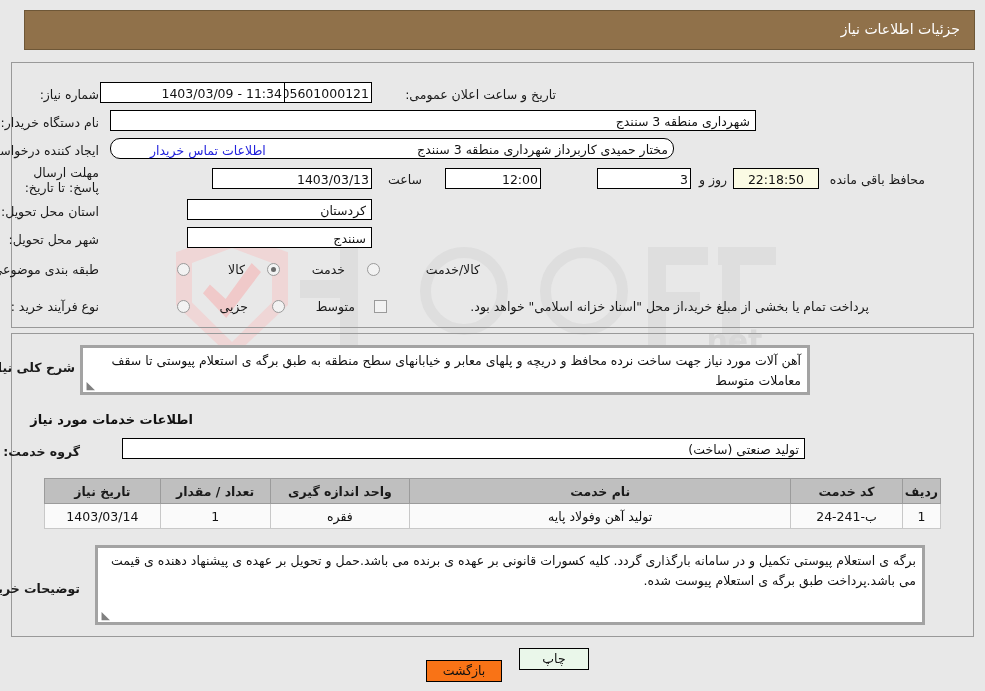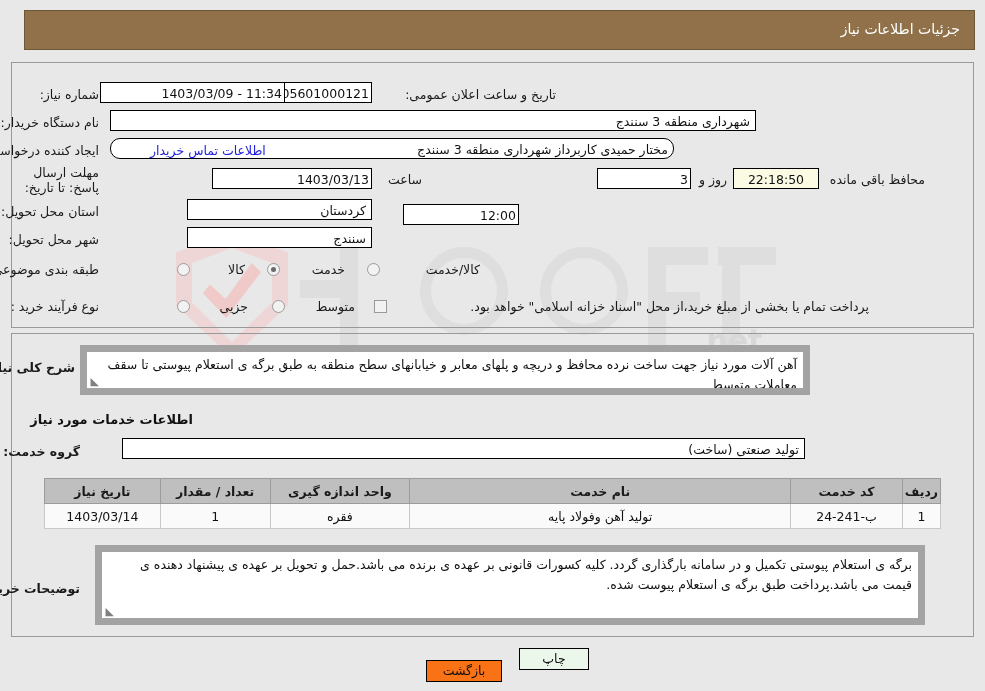--- a/index.html
+++ b/index.html
@@ -161,21 +161,21 @@
   .rlab {
     position: absolute;
     font-size: 12.5px;
     color: #1a1a1a;
     white-space: nowrap;
   }
 
   
   .ta {
     position: absolute;
-    border: 7px solid #a3a3a3;
+    border: 3px solid #a3a3a3;
     background: #ffffff;
     font-size: 12.5px;
     line-height: 20px;
     color: #111;
     padding: 3px 6px;
     text-align: right;
     overflow: hidden;
   }
   .ta .grip {
     position: absolute;
@@ -278,21 +278,21 @@
 
     <div class="lbl" style="right:886px; top:143px;">ایجاد کننده درخواست:</div>
     <div class="fld" style="right:311px; top:138px; width:564px;border-radius:10px;">مختار حمیدی کاربرداز شهرداری منطقه 3 سنندج</div>
     <div class="link" style="right:686px; top:143px; right:auto; left:150px;text-align:center;">اطلاعات تماس خریدار</div>
 
     <div class="lbl" style="right:886px; top:165px; width:90px; white-space:normal; text-align:right;">
       <span>مهلت ارسال پاسخ: تا تاریخ:</span>
     </div>
     <div class="fld fld-c" style="right:613px; top:168px; width:160px;">1403/03/13</div>
     <div class="lbl" style="right:563px; top:172px;">ساعت</div>
-    <div class="fld fld-c" style="right:466px; top:168px; width:116px;margin-top:36px;">12:00</div>
+    <div class="fld fld-c" style="right:444px; top:168px; width:96px;">12:00</div>
     <div class="fld fld-c" style="right:294px; top:168px; width:94px;">3</div>
     <div class="lbl" style="right:258px; top:172px;">روز و</div>
     <div class="fld fld-timer" style="right:166px; top:168px; width:86px;">22:18:50</div>
     <div class="lbl" style="right:60px; top:172px;">محافظ باقی مانده</div>
 
     <div class="lbl" style="right:886px; top:204px;">استان محل تحویل:</div>
     <div class="fld" style="right:613px; top:199px; width:185px;">کردستان</div>
 
     <div class="lbl" style="right:886px; top:232px;">شهر محل تحویل:</div>
     <div class="fld" style="right:613px; top:227px; width:185px;">سنندج</div>

